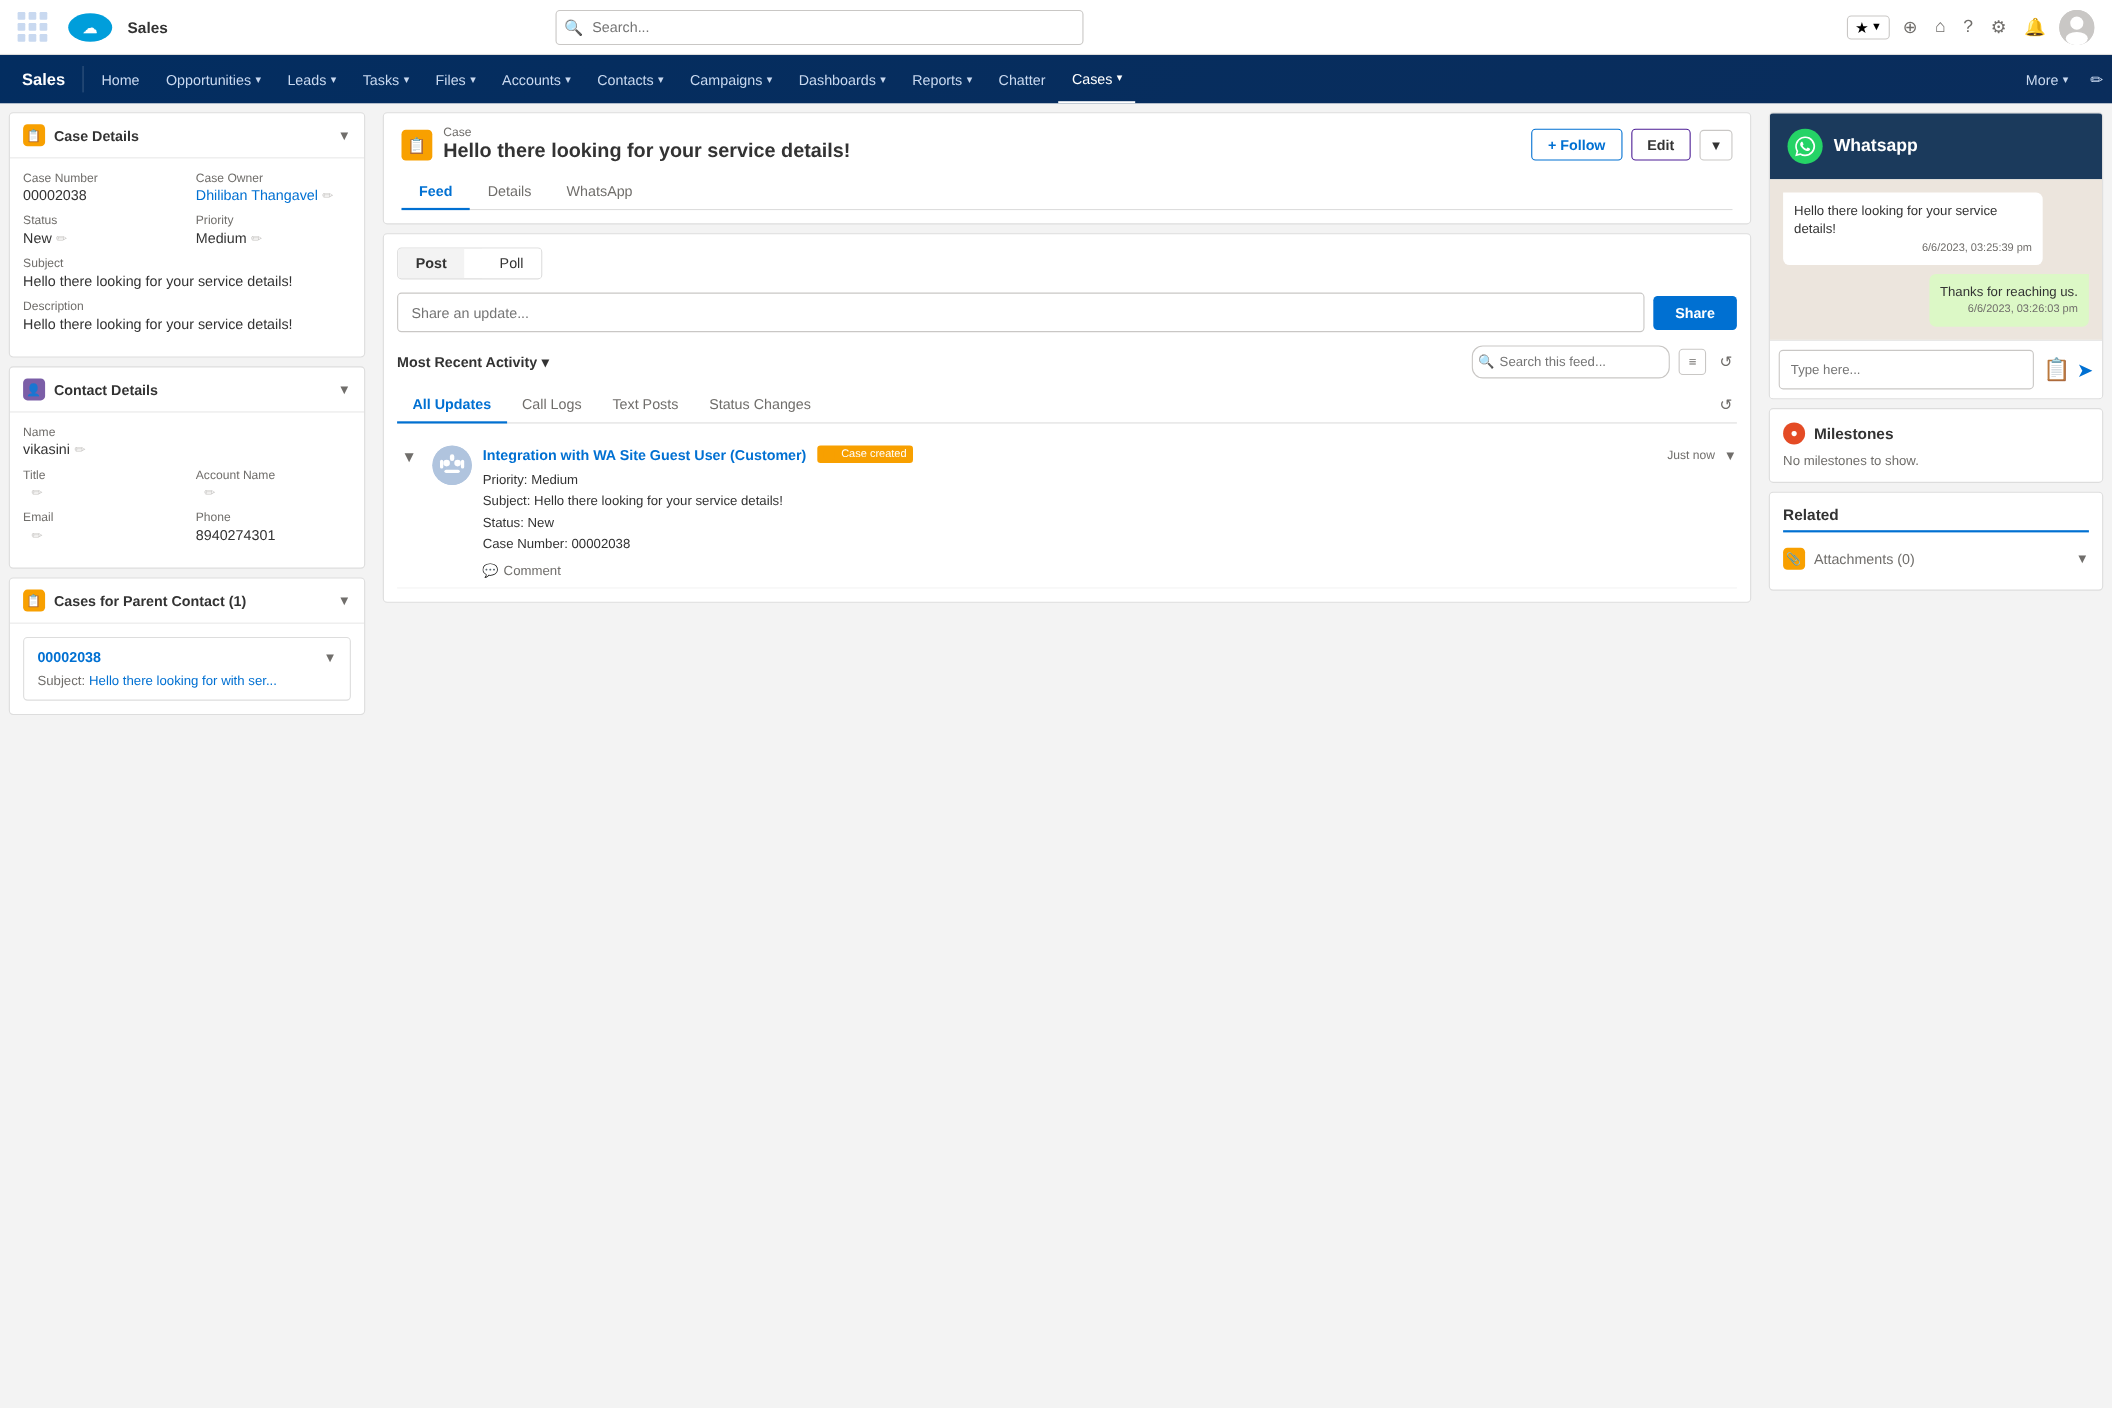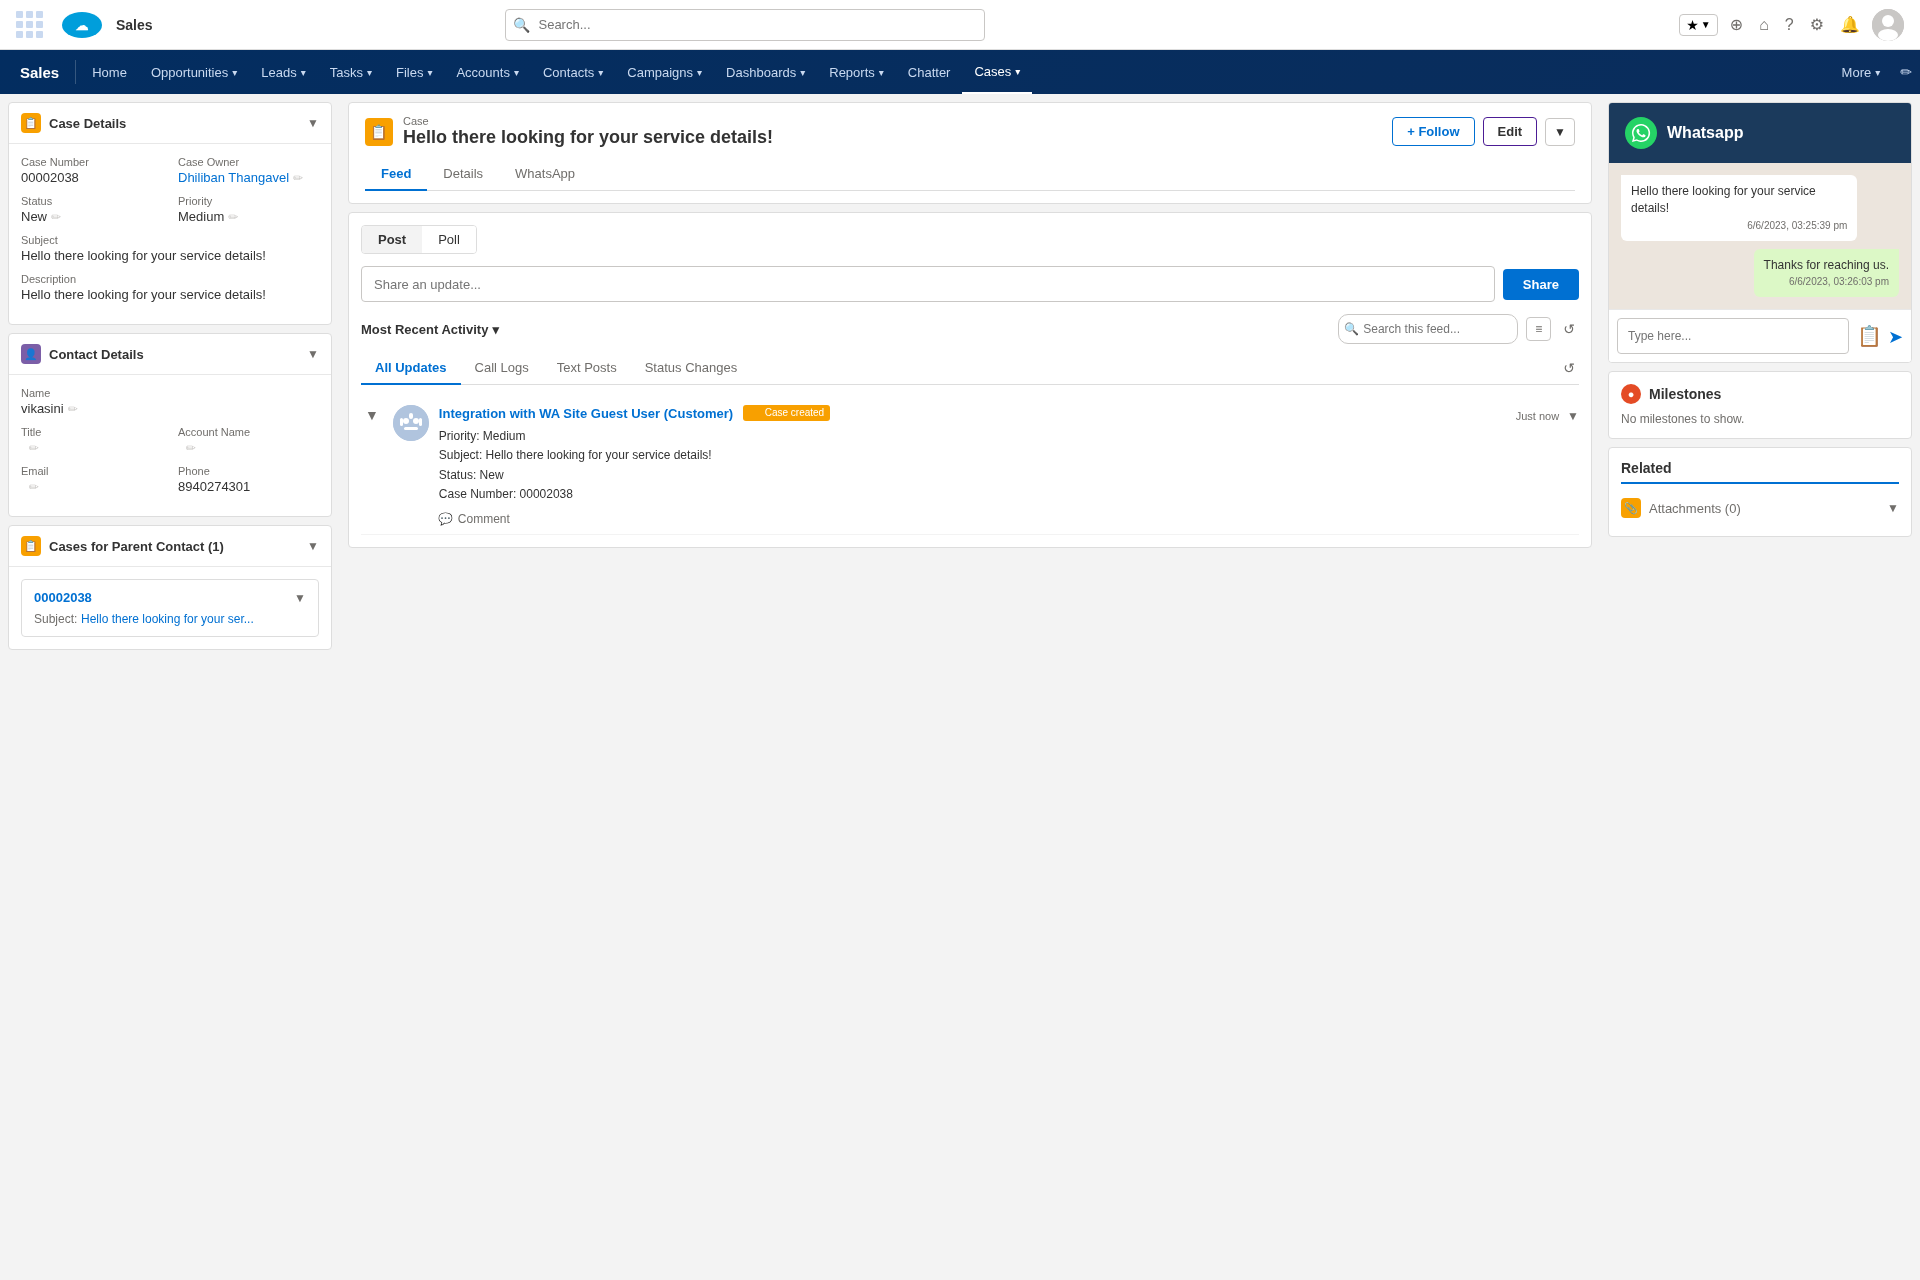--- a/index.html
+++ b/index.html
@@ -329,21 +329,21 @@
 
     
     .feed-card {
       background: #fff;
       border: 1px solid #ddd;
       border-radius: 4px;
       padding: 12px;
     }
     .post-tabs {
       display: flex;
-      gap: 0;
+      gap: 16px;
       border: 1px solid #ddd;
       border-radius: 4px;
       overflow: hidden;
       margin-bottom: 12px;
       width: fit-content;
     }
     .post-tab {
       padding: 6px 16px;
       font-size: 13px;
       cursor: pointer;
@@ -479,21 +479,21 @@
       display: flex;
       align-items: center;
       justify-content: center;
       font-size: 18px;
       flex-shrink: 0;
       overflow: hidden;
     }
     .activity-content { flex: 1; }
     .activity-header {
       display: flex;
-      align-items: flex-end;
+      align-items: center;
       justify-content: space-between;
       margin-bottom: 4px;
     }
     .activity-title {
       font-size: 13px;
       line-height: 1.4;
     }
     .activity-title a { color: #0070d2; text-decoration: none; font-weight: 600; }
     .activity-badge {
       display: inline-flex;
@@ -965,21 +965,21 @@
         <button class="card-header-btn">▼</button>
       </div>
       <div class="card-body">
         <div class="case-parent-item">
           <div class="case-parent-header">
             <a href="#" class="case-link">00002038</a>
             <button class="card-header-btn">▼</button>
           </div>
           <div>
             <span style="font-size:12px;color:#706e6b;">Subject:</span>
-            <a href="#" class="case-subject-link">Hello there looking for your ser...</a>
+            <a href="#" class="case-subject-link">Hello there looking for with ser...</a>
           </div>
         </div>
       </div>
     </div>
 
   </div>
 
   <div class="center-panel">
 
     <div class="case-header-card">

